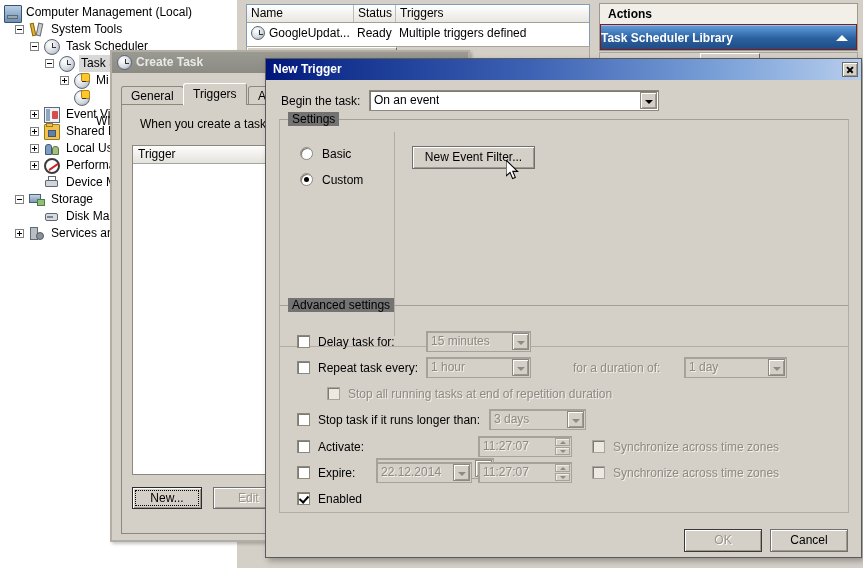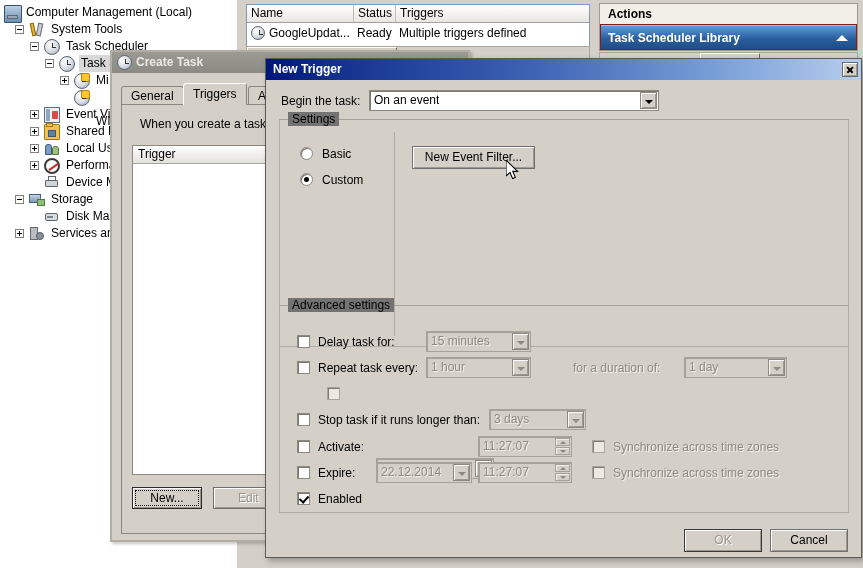--- a/index.html
+++ b/index.html
@@ -76,21 +76,21 @@
   .lh-cell{position:absolute;top:0;height:17px;line-height:17px;padding-left:4px;font-size:12px;border-right:1px solid #bdbdb5;box-sizing:border-box;overflow:hidden;white-space:nowrap;}
   .lrow{position:absolute;left:0;height:18px;line-height:18px;white-space:nowrap;font-size:12px;}
   .lcell{position:absolute;top:0;height:18px;line-height:18px;overflow:hidden;white-space:nowrap;}
   .hscroll{position:absolute;left:3px;top:46px;width:344px;height:14px;background:#d4d0c8;border:1px solid #a9a59a;box-sizing:border-box;}
   .hthumb{position:absolute;left:0;top:0;height:12px;width:150px;background:#d4d0c8;border:1px solid #fff;border-right-color:#6b675f;border-bottom-color:#6b675f;box-sizing:border-box;}
 
   
   .actions-pane{position:absolute;left:596px;top:0;width:267px;height:568px;background:#d4d0c8;}
   .ap-box{position:absolute;left:3px;top:3px;width:259px;height:48px;border:1px solid #9d998f;background:#7f1d1d;box-sizing:border-box;}
   .ap-title{position:absolute;left:0;top:0;width:100%;height:20px;line-height:20px;padding-left:8px;font-weight:bold;font-size:12px;background:#f1efe8;box-sizing:border-box;}
-  .ap-bar{position:absolute;left:1px;top:21px;width:255px;height:24px;background:linear-gradient(#5f9bd8,#2a5f9e 55%,#1f4d86);color:#fff;font-weight:bold;font-size:12px;line-height:24px;padding-left:7px;box-sizing:border-box;border-top:1px solid #8fc0ef;}
+  .ap-bar{position:absolute;left:1px;top:21px;width:255px;height:24px;background:linear-gradient(#5f9bd8,#2a5f9e 55%,#1f4d86);color:#fff;font-weight:bold;font-size:12px;line-height:24px;box-sizing:border-box;border-top:1px solid #8fc0ef;}
   .ap-chev{position:absolute;right:8px;top:9px;width:0;height:0;border-left:6px solid transparent;border-right:6px solid transparent;border-bottom:6px solid #fff;}
   .ap-scroll{position:absolute;left:3px;top:52px;width:259px;height:13px;background:#d4d0c8;border:1px solid #a9a59a;box-sizing:border-box;}
   .ap-thumb{position:absolute;left:100px;top:0;width:60px;height:11px;background:#d4d0c8;border:1px solid #fff;border-right-color:#6b675f;border-bottom-color:#6b675f;box-sizing:border-box;}
 
   
   .createtask{
     position:absolute;left:110px;top:50px;width:360px;height:492px;
     background:#d4d0c8;border:2px solid #b3aea3;box-sizing:border-box;
     box-shadow:2px 2px 3px rgba(0,0,0,.22);
   }
@@ -379,20 +379,21 @@
       </span>
       <span class="lbl dis" style="left:293px;top:55px;">for a duration of:</span>
       <span class="combo dis" style="left:404px;top:51px;width:103px;">
         <span class="txt">1 day</span>
         <span class="arrow-btn">
             <i></i>
           </span>
       </span>
 
       <span class="check dis" style="left:47px;top:81px;"></span>
+      <span class="lbl dis" style="left:68px;top:81px;">Stop all running tasks at end of repetition duration</span>
 
       <span class="check" style="left:17px;top:107px;"></span>
       <span class="lbl" style="left:38px;top:107px;">Stop task if it runs longer than:</span>
       <span class="combo dis" style="left:209px;top:103px;width:97px;">
         <span class="txt">3 days</span>
         <span class="arrow-btn">
             <i></i>
           </span>
       </span>
 

